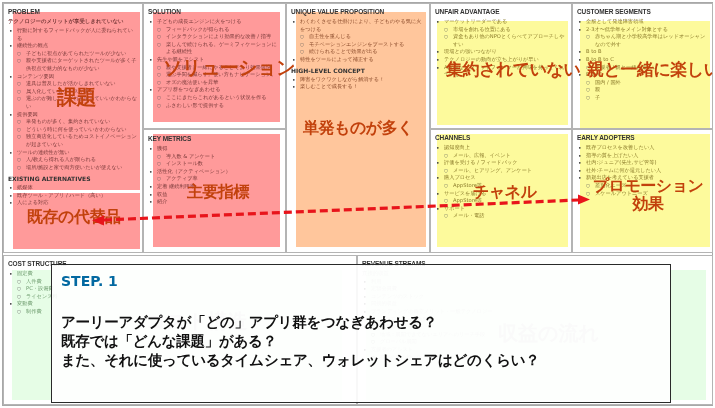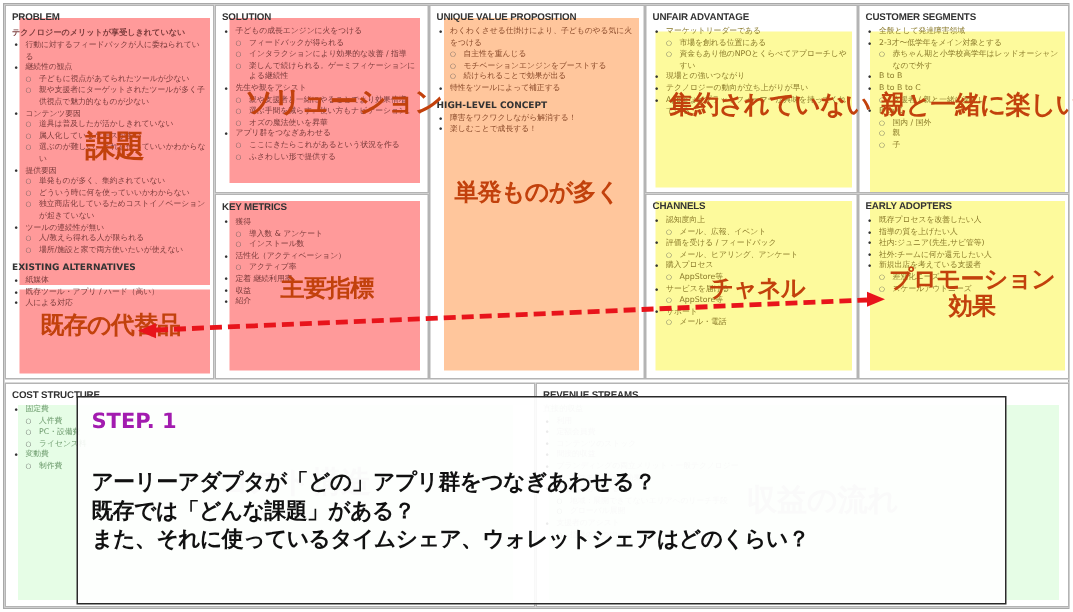--- a/index.html
+++ b/index.html
@@ -28,21 +28,21 @@
     .txt-green li { color: #6c9a6c; }
     .txt-gray li { color: #bdbdbd; }
     .txt-gray .para { color: #bdbdbd; }
     .para { font-size: 5.4px; line-height: 7.6px; color: #7a3a3a; }
 
     .big-label { position: absolute; z-index: 5; font-family: Liberation Mono, monospace; font-weight: bold; color: #c2410c; white-space: nowrap; letter-spacing: -0.5px; }
     .watermark { position: absolute; z-index: 3; font-weight: bold; color: #c8c8c8; white-space: nowrap; }
 
     .arrow-svg { position: absolute; left: 0; top: 0; z-index: 6; pointer-events: none; }
     .popup { position: absolute; left: 51px; top: 264px; width: 620px; height: 139px; background: rgba(255,255,255,0.9); border: 1.5px solid #2a2a2a; z-index: 8; }
-    .popup-title { position: absolute; left: 9px; top: 8px; font-family: "DejaVu Sans", sans-serif; font-weight: bold; font-size: 14px; color: #a21caf; }
+    .popup-title { position: absolute; left: 9px; top: 8px; font-family: "DejaVu Sans", sans-serif; font-weight: bold; font-size: 14px; color: #0369a1; }
     .popup-lines { position: absolute; left: 9px; top: 48px; font-family: "DejaVu Sans", sans-serif; font-weight: bold; font-size: 14.5px; line-height: 19px; color: #111; white-space: nowrap; letter-spacing: -0.3px; }
     .popup-lines div { display: block; }
   </style>
 </head>
 <body>
 
 <div class="canvas"></div>
 
 <div class="cell" style="left:3px; top:3px; width:140px; height:250px;">
   <div class="hl red" style="left:9px; top:8px; width:127px; height:178px;"></div>

